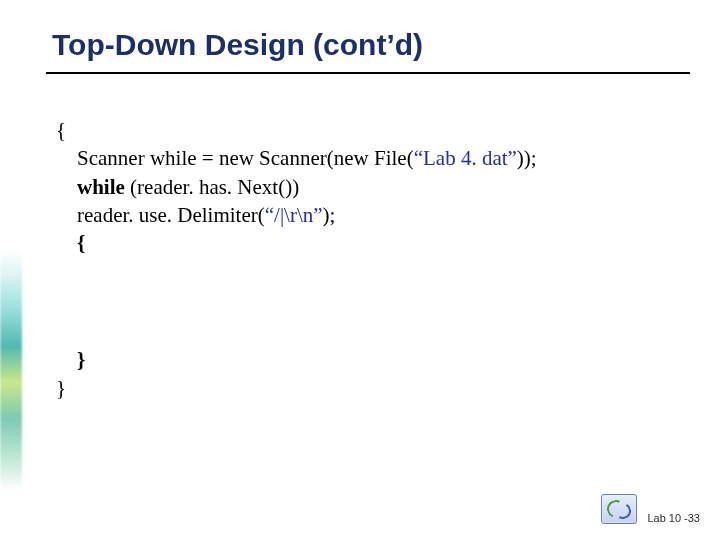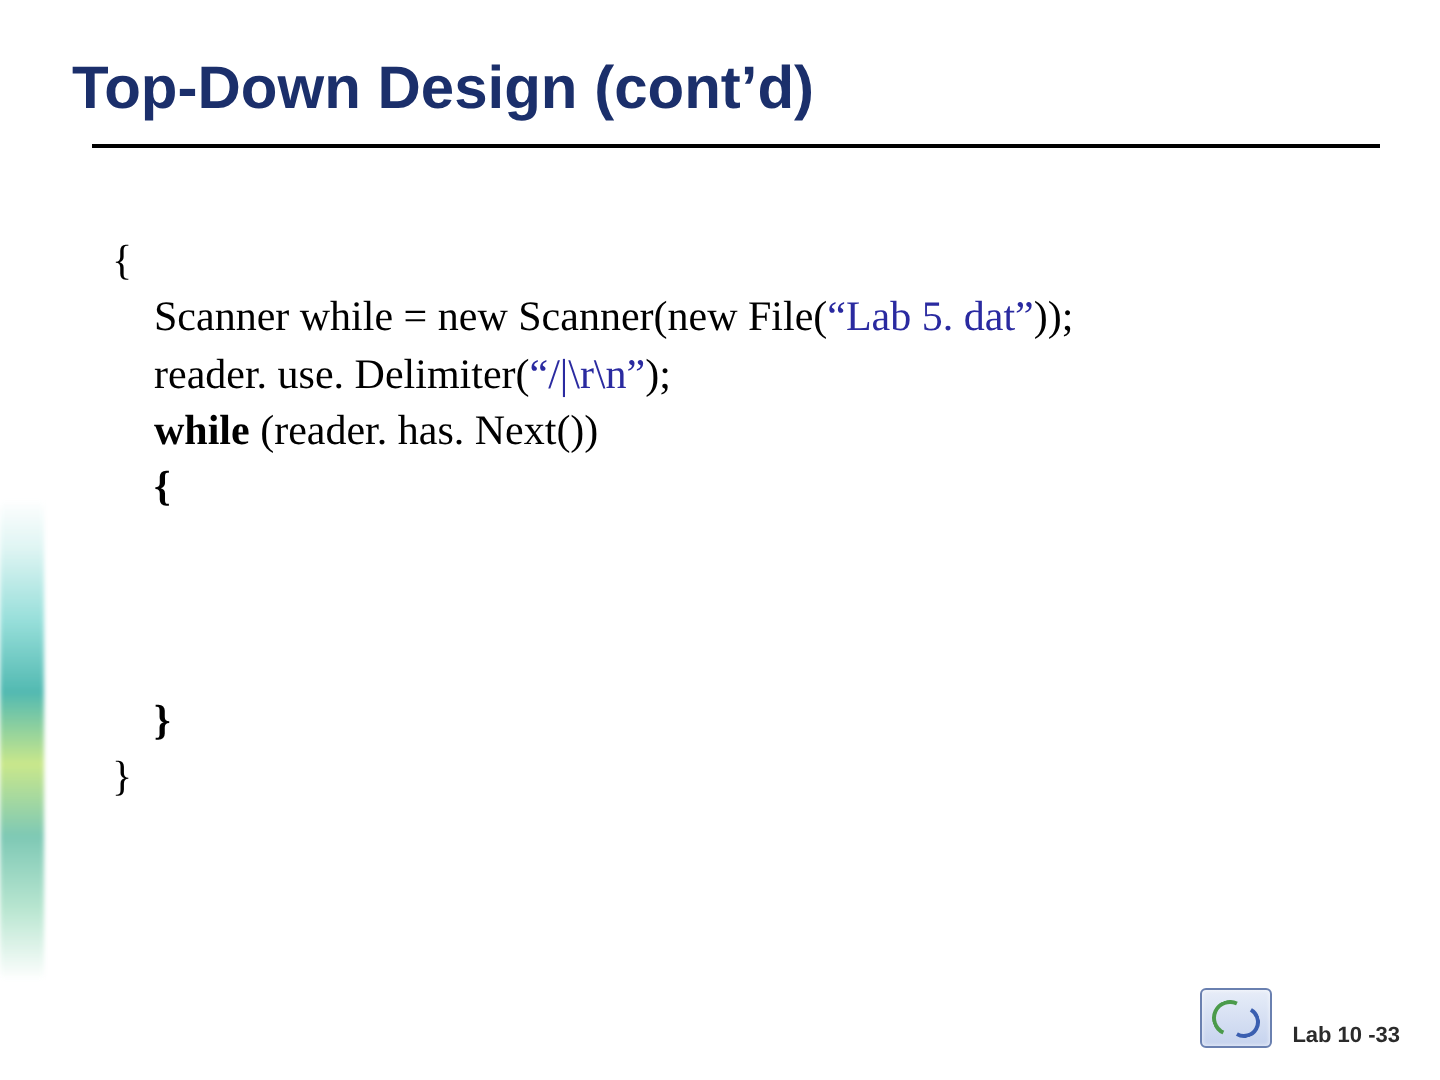--- a/index.html
+++ b/index.html
@@ -32,21 +32,21 @@
       #bde26f 55%,
       #5fbca3 70%,
       #a7e0c5 85%,
       #ffffff 100%);
     opacity: 0.8;
     filter: blur(1px);
   }
   .title {
     position: absolute;
     top: 28px;
-    left: 36px;
+    left: 52px;
     right: 40px;
     font-family: Arial, Helvetica, sans-serif;
     font-weight: 700;
     font-size: 30px;
     color: #1b2f6b;
     letter-spacing: 0px;
   }
   .hr {
     position: absolute;
     top: 72px;
@@ -64,21 +64,20 @@
     line-height: 1.35;
     color: #000000;
   }
   .footer {
     position: absolute;
     bottom: 16px;
     right: 20px;
     display: flex;
     align-items: flex-end;
     gap: 10px;
-    font-weight: bold;
   }
   .logo {
     width: 34px;
     height: 28px;
     border: 1px solid #6a80b0;
     border-radius: 3px;
     background: linear-gradient(180deg,#e7edf8,#c6d3ee);
     position: relative;
     box-shadow: inset 0 0 2px rgba(255,255,255,0.8);
   }
@@ -120,25 +119,25 @@
 
   <div class="title">Top-Down Design (cont’d)</div>
 
   <div class="hr"></div>
 
   <div class="body">
 
 
     <div class="line"><span>{</span></div>
 
-    <div class="line"><span>    Scanner while = new Scanner(new File(</span><span style="color:#2a2aa0">“Lab 5. dat”</span><span>));</span></div>
+    <div class="line"><span>    Scanner while = new Scanner(new File(</span><span style="color:#2a2aa0">“Lab 4. dat”</span><span>));</span></div>
+
+    <div class="line"><b>    while</b><span> (reader. has. Next())</span></div>
 
     <div class="line"><span>    reader. use. Delimiter(</span><span style="color:#2a2aa0">“/|\r\n”</span><span>);</span></div>
-
-    <div class="line"><b>    while</b><span> (reader. has. Next())</span></div>
 
     <div class="line"><b>    {</b></div>
 
     <div style="height:88px"></div>
 
     <div class="line"><b>    }</b></div>
 
     <div class="line"><span>}</span></div>
 
   </div>

